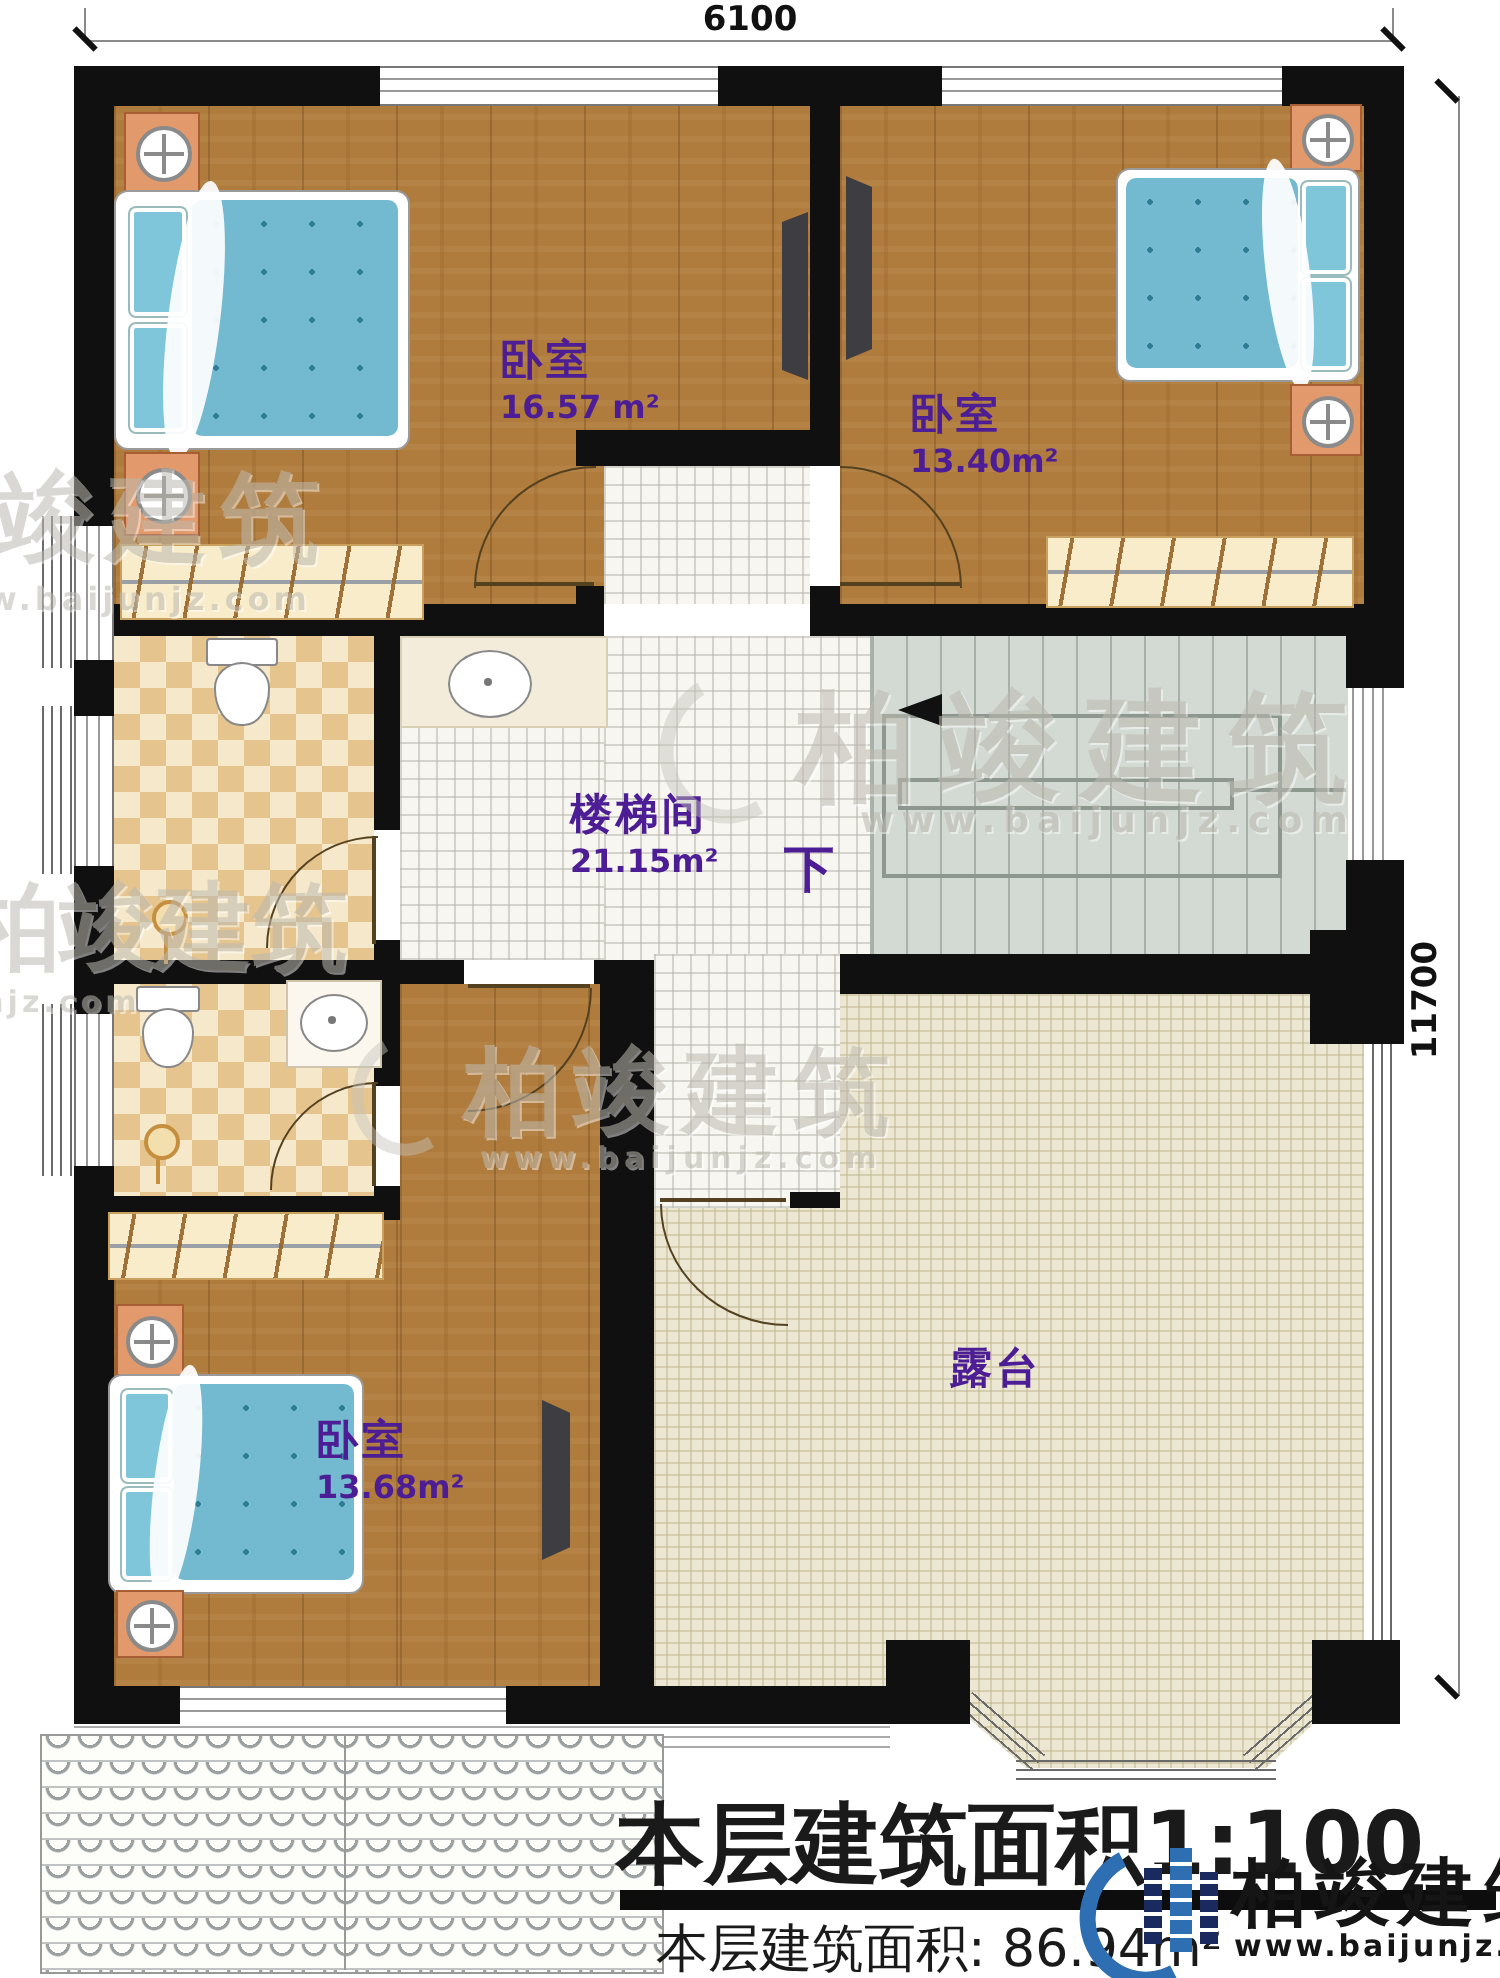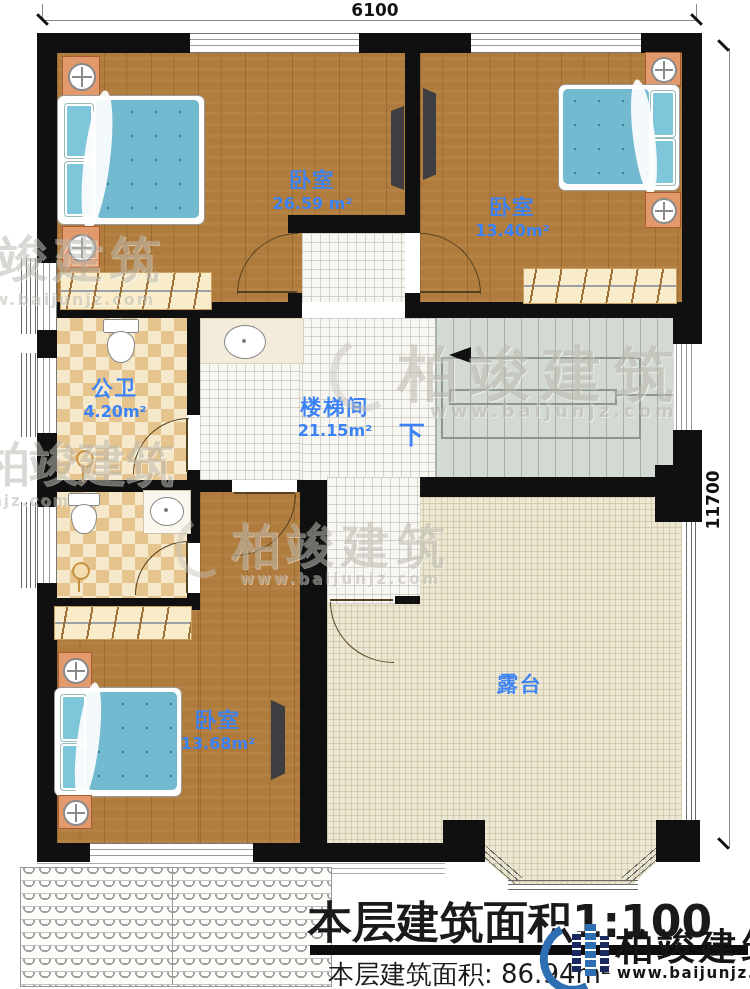--- a/index.html
+++ b/index.html
@@ -57,21 +57,21 @@
       linear-gradient(#9aa0a6 0 0);
     background-size:auto, 100% 2px;background-position:0 0, 0 50%;background-repeat:repeat, no-repeat;}
   .tv{position:absolute;background:#3e3e42}
   .tank{position:absolute;background:#fff;border:1px solid #888;border-radius:2px}
   .bowl{position:absolute;background:#fff;border:1.5px solid #888;border-radius:50% 50% 46% 46%/40% 40% 58% 58%}
   .basin{position:absolute;background:#fff;border:1.5px solid #888;border-radius:50%}
   .dot{position:absolute;background:#777;border-radius:50%}
   .shw{position:absolute;background:#f3dfad;border:2px solid #c68f3f;border-radius:50%}
   .stem{position:absolute;background:#c68f3f}
   
-  .room-label{position:absolute;text-align:center;color:#3b82f6}
+  .room-label{position:absolute;text-align:left;color:#4c1d95}
   .room-name{display:block;font-size:21px;font-weight:bold;letter-spacing:2px}
   .room-area{display:block;font-size:16px;font-weight:bold}
   .dim-line{position:absolute;background:#8a8a8a}
   .tick{position:absolute;width:15px;height:3px;background:#111;transform:rotate(45deg)}
   .dim-text{position:absolute;font-size:17px;font-weight:bold;color:#111}
   .wm{position:absolute;color:#bdbab1;opacity:.55;font-weight:bold;pointer-events:none;
       text-shadow:1px 1px 0 rgba(255,255,255,.85);white-space:nowrap}
   .railrect{position:absolute;border:2px solid #8d978d}
   .arrow-left{position:absolute;width:0;height:0;border-top:8px solid transparent;
       border-bottom:8px solid transparent;border-right:22px solid #111}
@@ -238,29 +238,25 @@
   <div class="leaf" style="left:186px;top:418px;width:2px;height:54px"></div>
   <div class="arc" style="left:135px;top:541px;width:53px;height:53px;border-radius:100% 0 0 0;border-right:none;border-bottom:none"></div>
   <div class="leaf" style="left:186px;top:541px;width:2px;height:52px"></div>
   <div class="arc" style="left:234px;top:494px;width:61px;height:61px;border-radius:0 0 100% 0;border-left:none;border-top:none"></div>
   <div class="leaf" style="left:234px;top:492px;width:61px;height:2px"></div>
   <div class="arc" style="left:330px;top:602px;width:63px;height:60px;border-radius:0 0 0 100%;border-right:none;border-top:none"></div>
   <div class="leaf" style="left:330px;top:599px;width:63px;height:2px"></div>
 
   <div class="room-label" style="left:250px;top:166px;width:125px">
     <span class="room-name">卧室</span>
-    <span class="room-area">26.59 m²</span>
+    <span class="room-area">16.57 m²</span>
   </div>
   <div class="room-label" style="left:455px;top:193px;width:115px">
     <span class="room-name">卧室</span>
     <span class="room-area">13.40m²</span>
-  </div>
-  <div class="room-label" style="left:73px;top:374px;width:84px">
-    <span class="room-name">公卫</span>
-    <span class="room-area">4.20m²</span>
   </div>
   <div class="room-label" style="left:285px;top:393px;width:100px">
     <span class="room-name">楼梯间</span>
     <span class="room-area">21.15m²</span>
   </div>
   <div class="room-label" style="left:158px;top:706px;width:120px">
     <span class="room-name">卧室</span>
     <span class="room-area">13.68m²</span>
   </div>
   <div class="room-label" style="left:475px;top:670px;width:90px">

